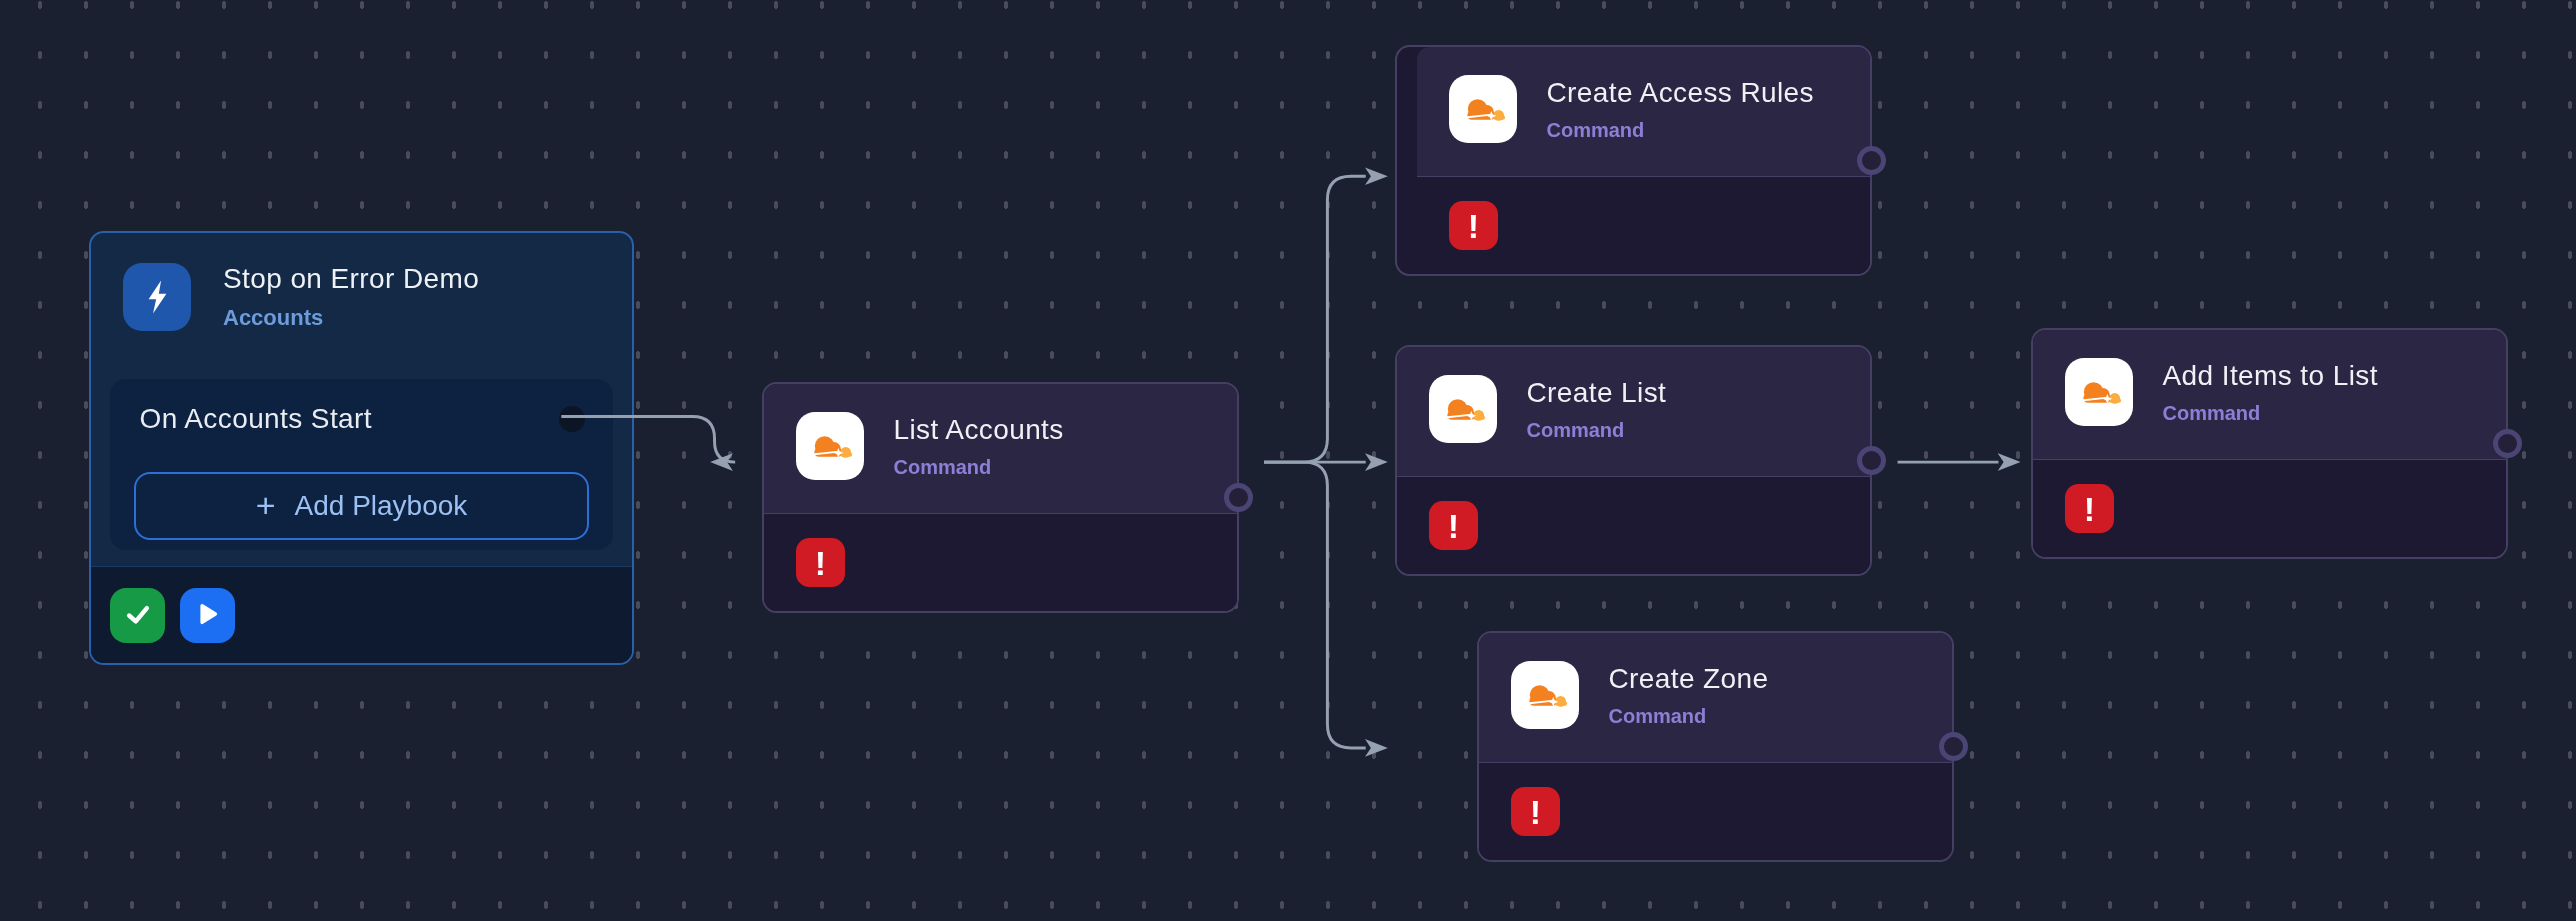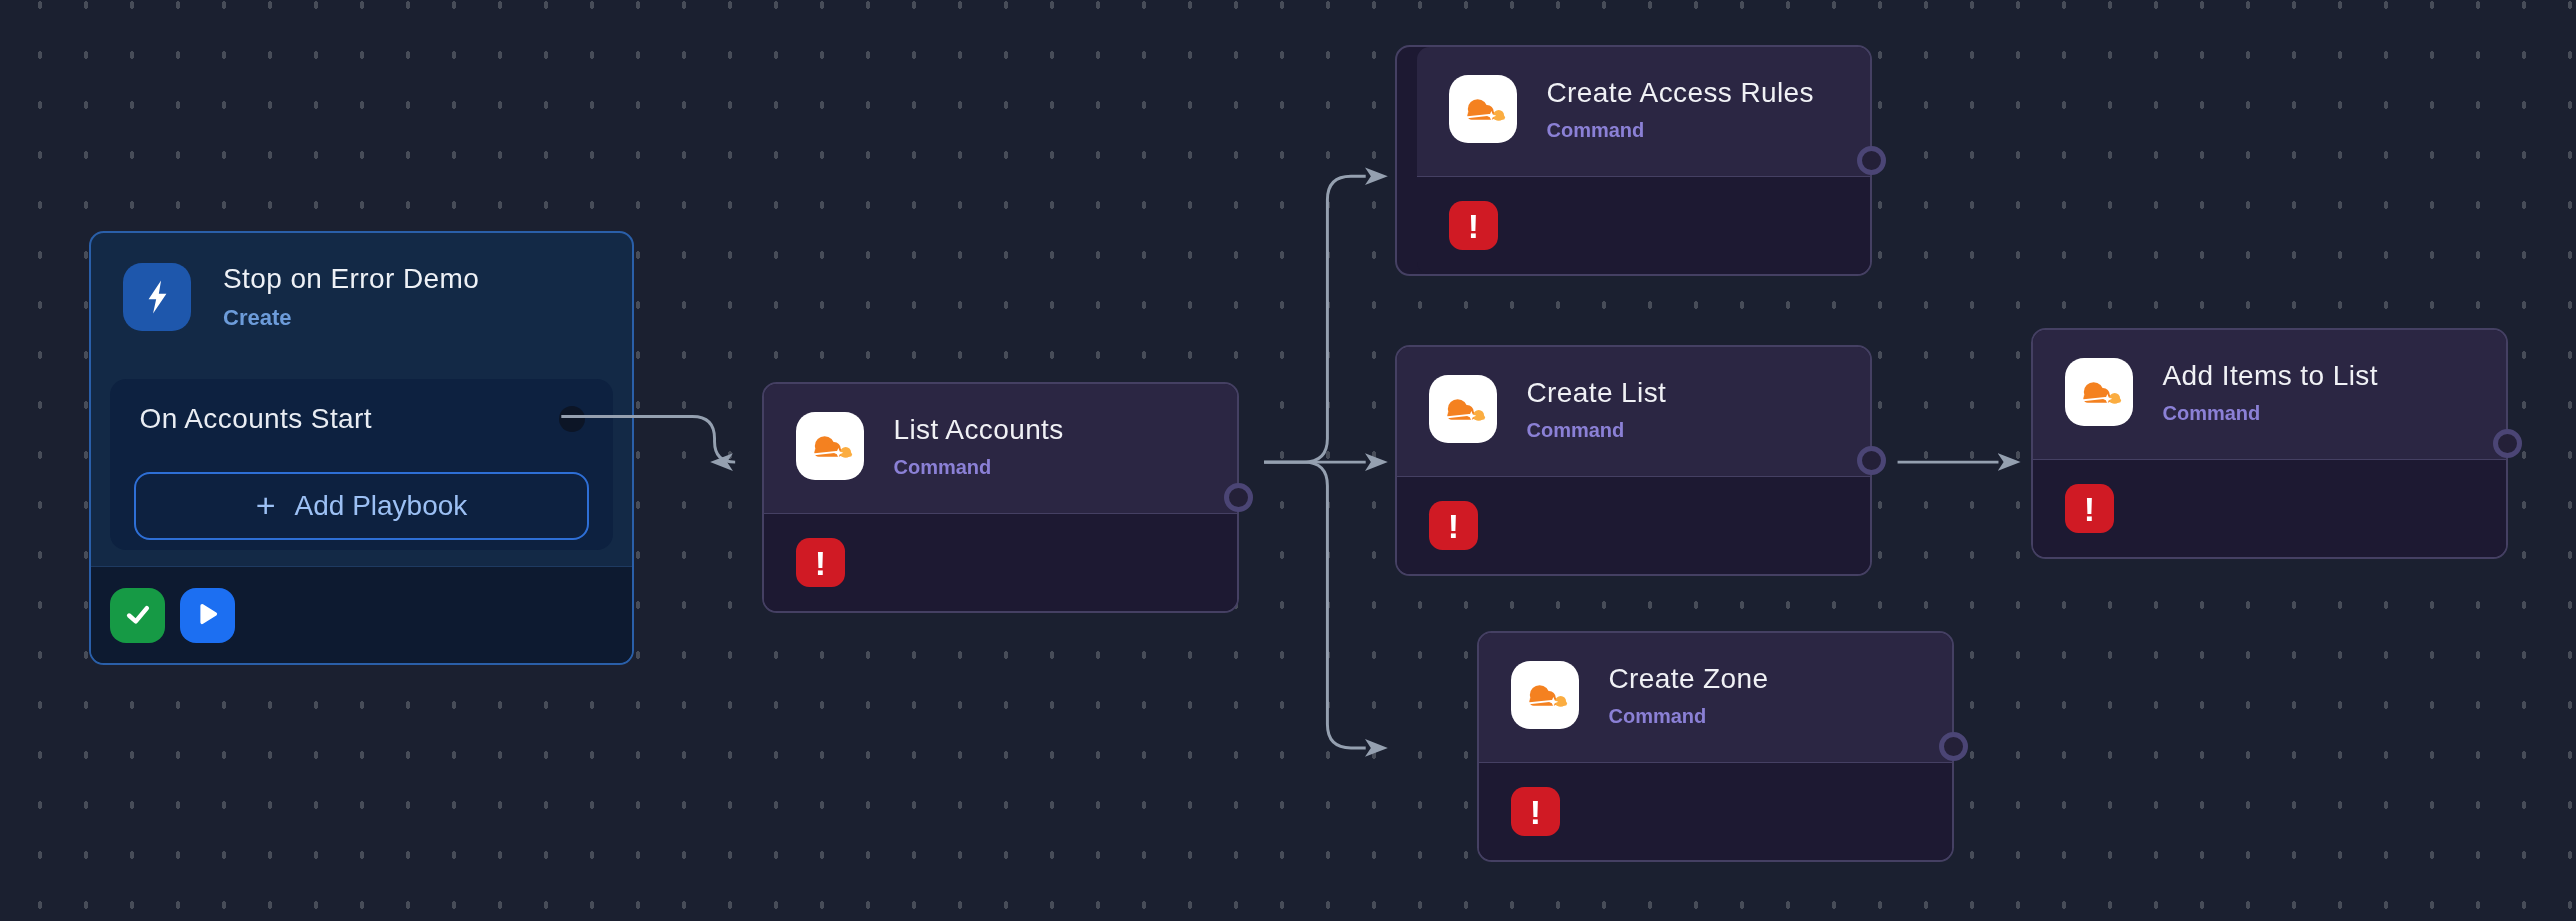--- a/index.html
+++ b/index.html
@@ -116,21 +116,21 @@
   <div class="node trigger-node" style="left:60px;top:231px;margin-left:29px;">
     <div class="t-body">
       <div class="t-header">
         <div class="t-icon">
           <svg width="41" height="41" viewBox="0 0 92 92">
             <polygon points="54,10 26,52 43,52 36,84 66,40 49,40" fill="#ffffff"></polygon>
           </svg>
         </div>
         <div class="t-titles">
           <div class="t-title">Stop on Error Demo</div>
-          <div class="t-type">Create</div>
+          <div class="t-type">Accounts</div>
         </div>
       </div>
       <div class="t-panel">
         <div class="t-row-label">On Accounts Start</div>
         <span class="t-port"></span>
         <button class="add-trigger-btn">
           <span class="plus-glyph">+</span>
           <span>Add Playbook</span>
         </button>
       </div>

